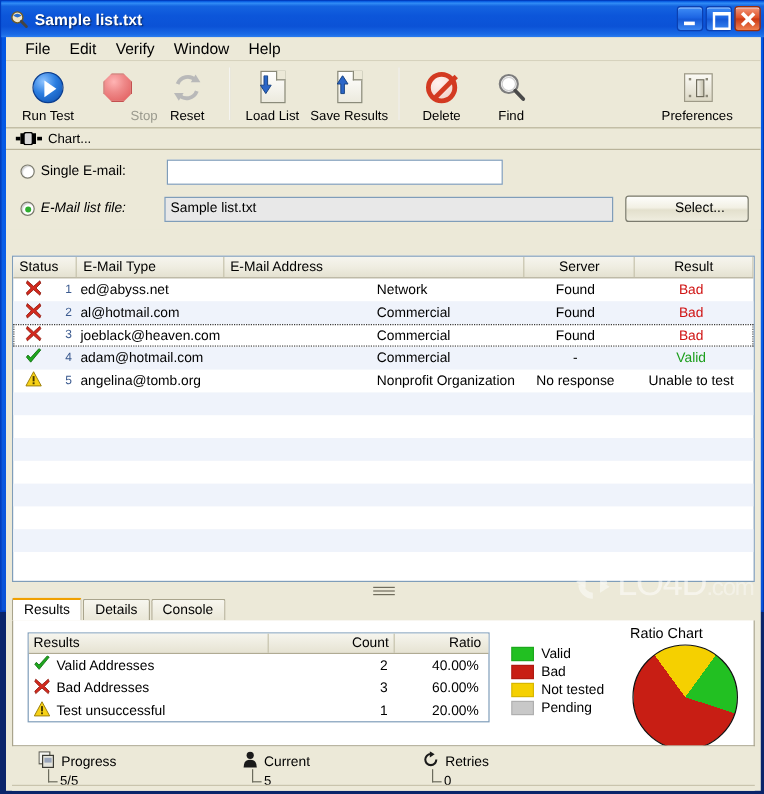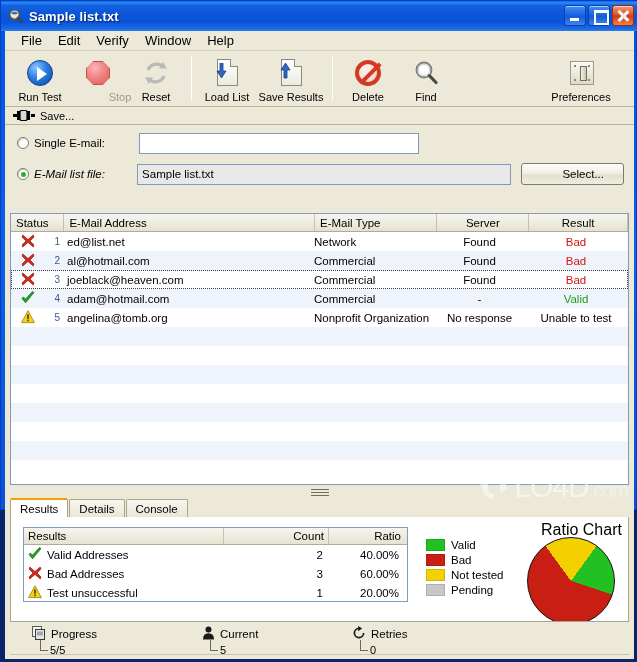--- a/index.html
+++ b/index.html
@@ -339,22 +339,22 @@
   .sc-ratio { width: 76px; text-align: left; justify-content: flex-end; display: flex; padding-right: 6px; }
 
   .legend {
     position: absolute; left: 415px; top: 22px;
     display: flex; flex-direction: column; gap: 3px;
   }
   .lgrow { display: flex; align-items: center; font-size: 11.5px; gap: 6px; }
   .swatch { width: 19px; height: 12px; border: 1px solid rgba(0,0,0,0.12); }
 
   .chart-title {
-    position: absolute; left: 530px; top: 4px;
-    font-size: 16px; color: #000; white-space: nowrap;
+    position: absolute; left: 514px; top: 4px;
+    font-size: 12px; color: #000; white-space: nowrap;
   }
   .pie {
     position: absolute; left: 516px; top: 20px;
     width: 88px; height: 88px; border-radius: 50%;
     border: 1px solid #111;
   }
 
   
   .footer {
     position: absolute; left: 5px; top: 591px;
@@ -531,55 +531,55 @@
       <div class="statusstrip">
         <span class="plug-icon">
           <svg width="22" height="11" viewBox="0 0 22 11">
             <rect x="0" y="4" width="4" height="3" fill="#000"></rect>
             <path d="M4 1 h3 v9 h-3 z" fill="#000"></path>
             <rect x="7" y="0.5" width="7" height="10" rx="1.6" fill="#d9d9d9" stroke="#000" stroke-width="1.2"></rect>
             <path d="M14 1 h3 v9 h-3 z" fill="#000"></path>
             <rect x="18" y="4" width="4" height="3" fill="#000"></rect>
           </svg>
         </span>
-        <span>Save...</span>
+        <span>Chart...</span>
       </div>
 
       <div class="inputpanel">
         <div class="row">
           <span class="radio"></span>
           <span class="rlabel" style="width:105px;">Single E-mail:</span>
           <span class="txtfield" style="width:280px;" placeholder=""></span>
         </div>
         <div class="row">
           <span class="radio on"></span>
           <span class="rlabel" style="width:105px;font-style:italic;">E-Mail list file:</span>
           <span class="txtfield readonlyish" style="width:381px;">Sample list.txt</span>
           <span class="btn" style="width:104px;margin-left:10px;padding-left:21px;">Select...</span>
         </div>
       </div>
 
       <div class="listwrap">
         <div class="lhead">
           <div class="hc" style="width:54px;">Status</div>
+          <div class="hc" style="width:124px;">E-Mail Type</div>
           <div class="hc" style="width:254px;">E-Mail Address</div>
-          <div class="hc" style="width:124px;">E-Mail Type</div>
           <div class="hc ctr" style="width:93px;">Server</div>
           <div class="hc ctr" style="width:100px;">Result</div>
         </div>
 
         <div id="list-body">
             <div class="lrow">
               <span class="cell c-status">
                 <span><svg width="14" height="14" viewBox="0 0 14 14">
                     <path d="M1.8 1 L7 5.6 L12.2 1 L13 3 L9 7 L13 11 L12.2 13 L7 8.4 L1.8 13 L1 11 L5 7 L1 3 Z" fill="#d42a1e" stroke="#8f1a10" stroke-width="0.7"></path>
                   </svg></span>
               </span>
               <span class="cell c-num">1</span>
-              <span class="cell c-addr">ed@list.net</span>
+              <span class="cell c-addr">ed@abyss.net</span>
               <span class="cell c-type">Network</span>
               <span class="cell c-srv">Found</span>
               <span class="cell c-res res-bad">Bad</span>
             </div>
             <div class="lrow alt">
               <span class="cell c-status">
                 <span><svg width="14" height="14" viewBox="0 0 14 14">
                     <path d="M1.8 1 L7 5.6 L12.2 1 L13 3 L9 7 L13 11 L12.2 13 L7 8.4 L1.8 13 L1 11 L5 7 L1 3 Z" fill="#d42a1e" stroke="#8f1a10" stroke-width="0.7"></path>
                   </svg></span>
               </span>

